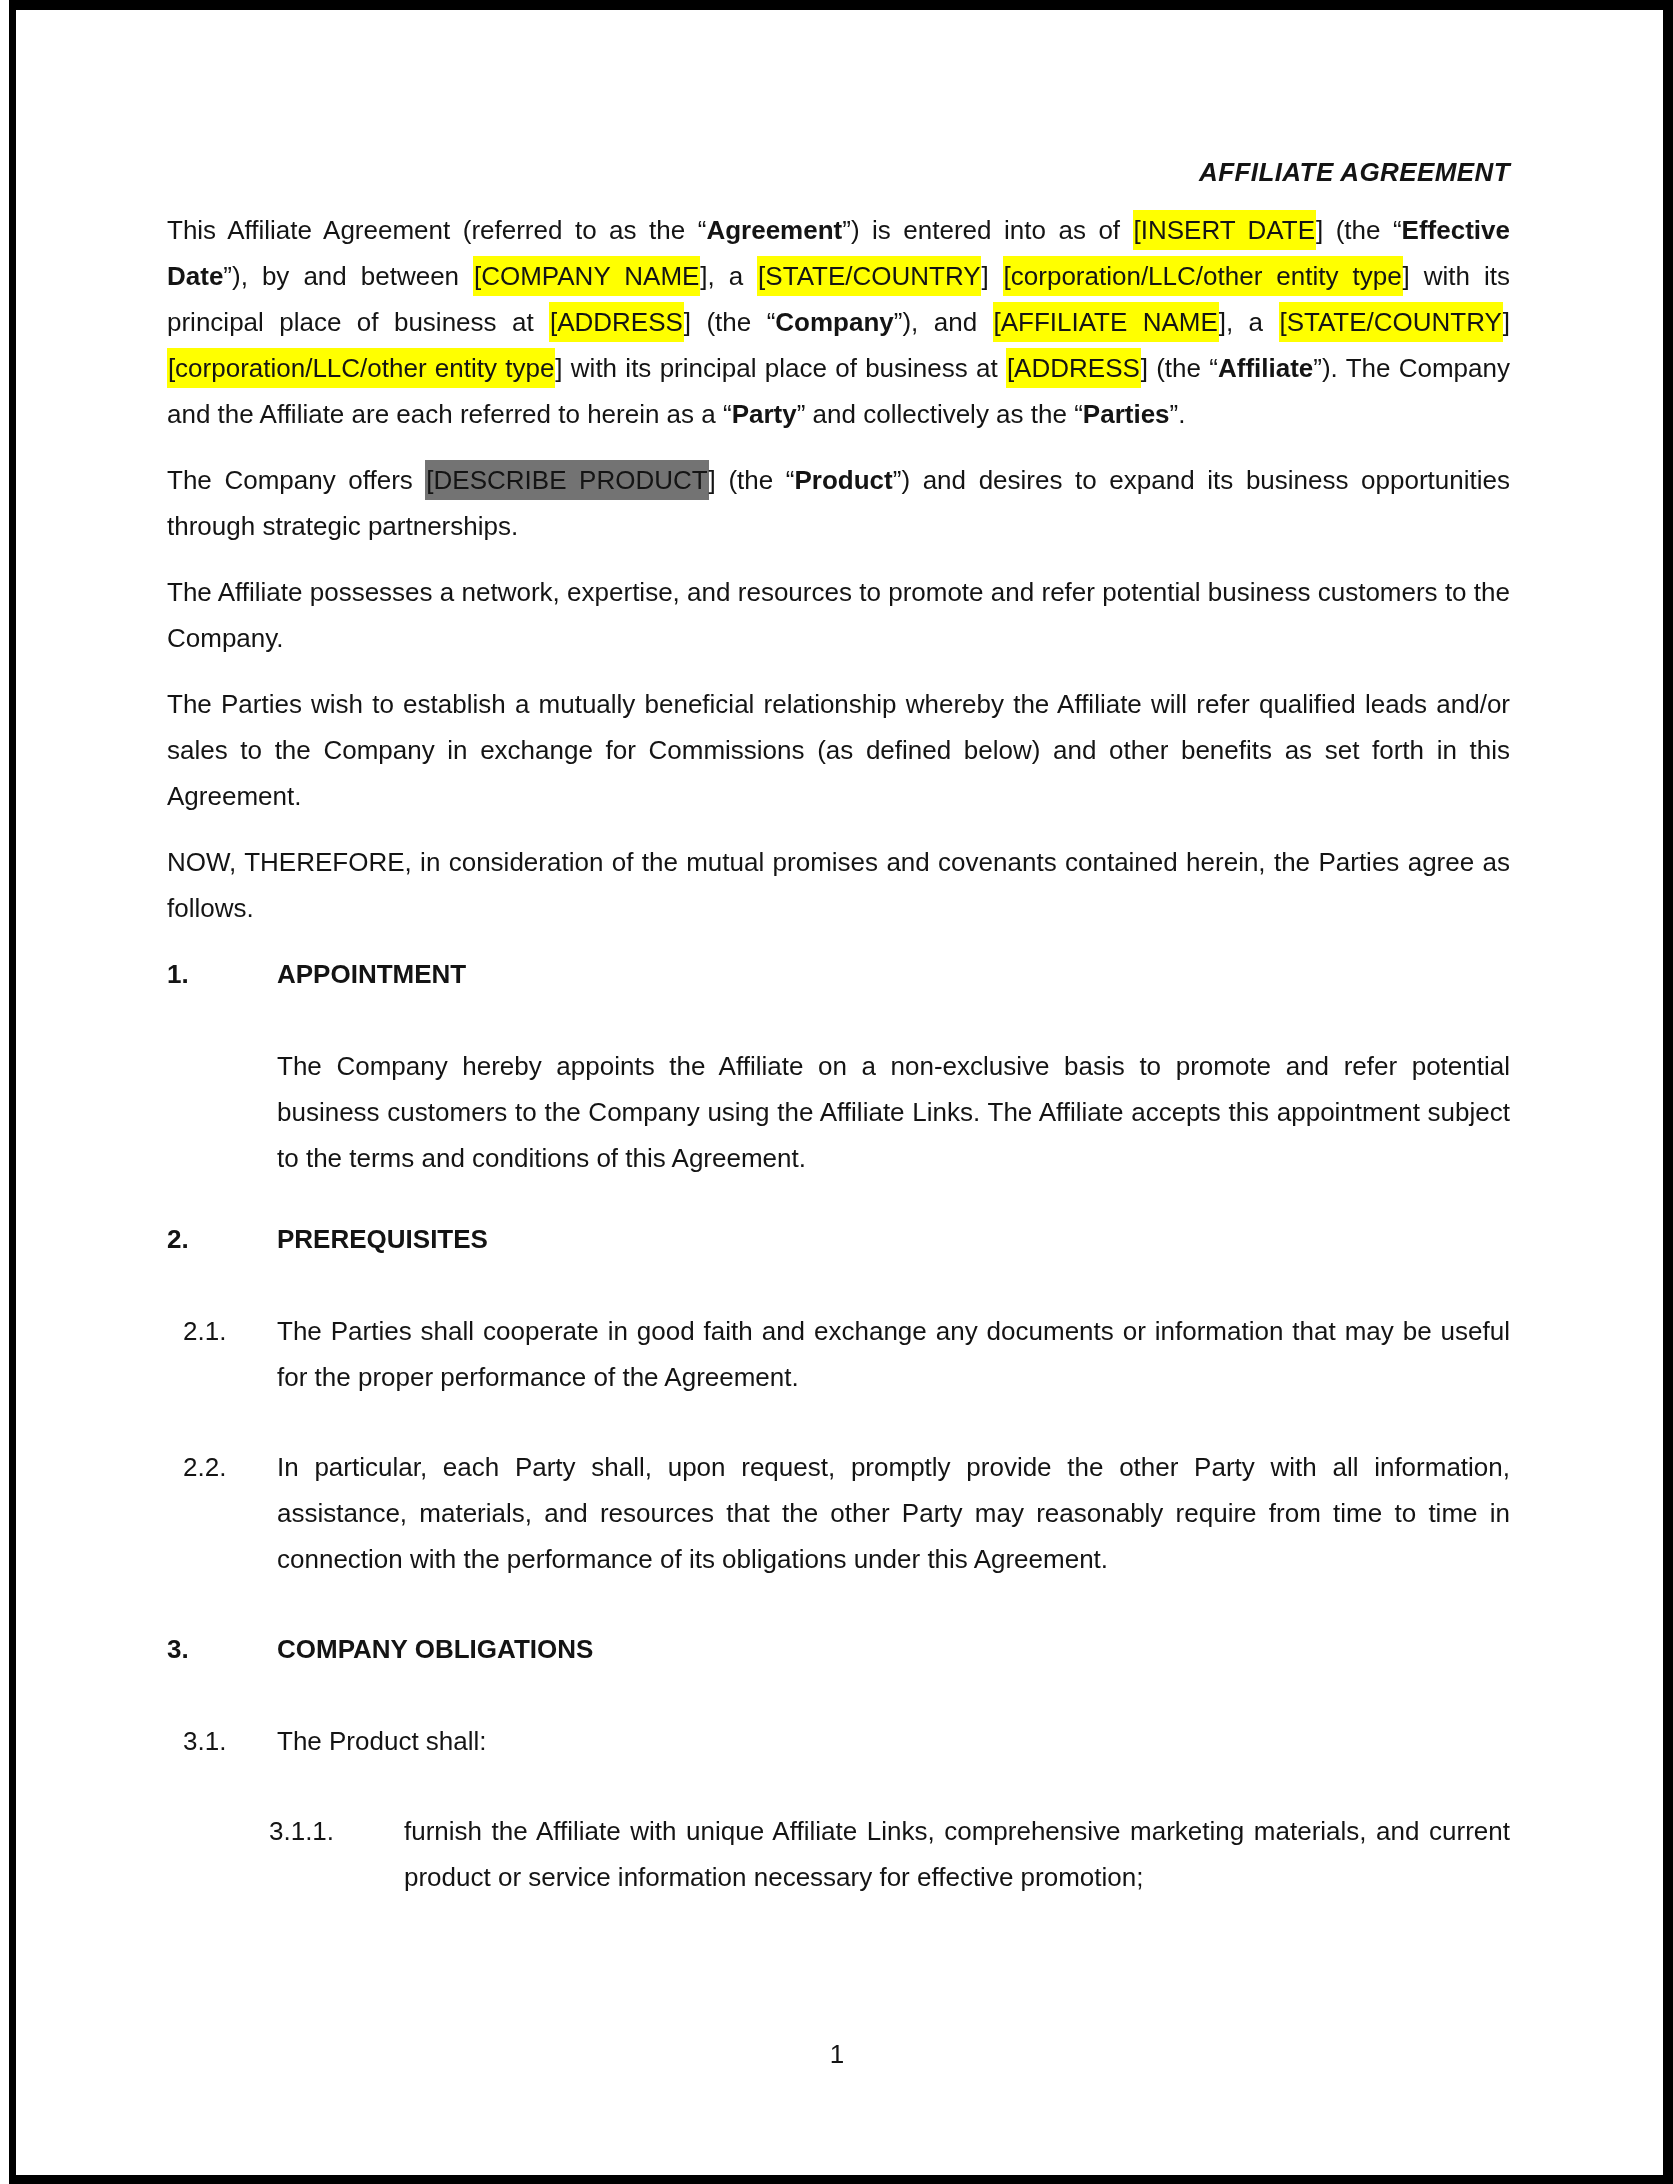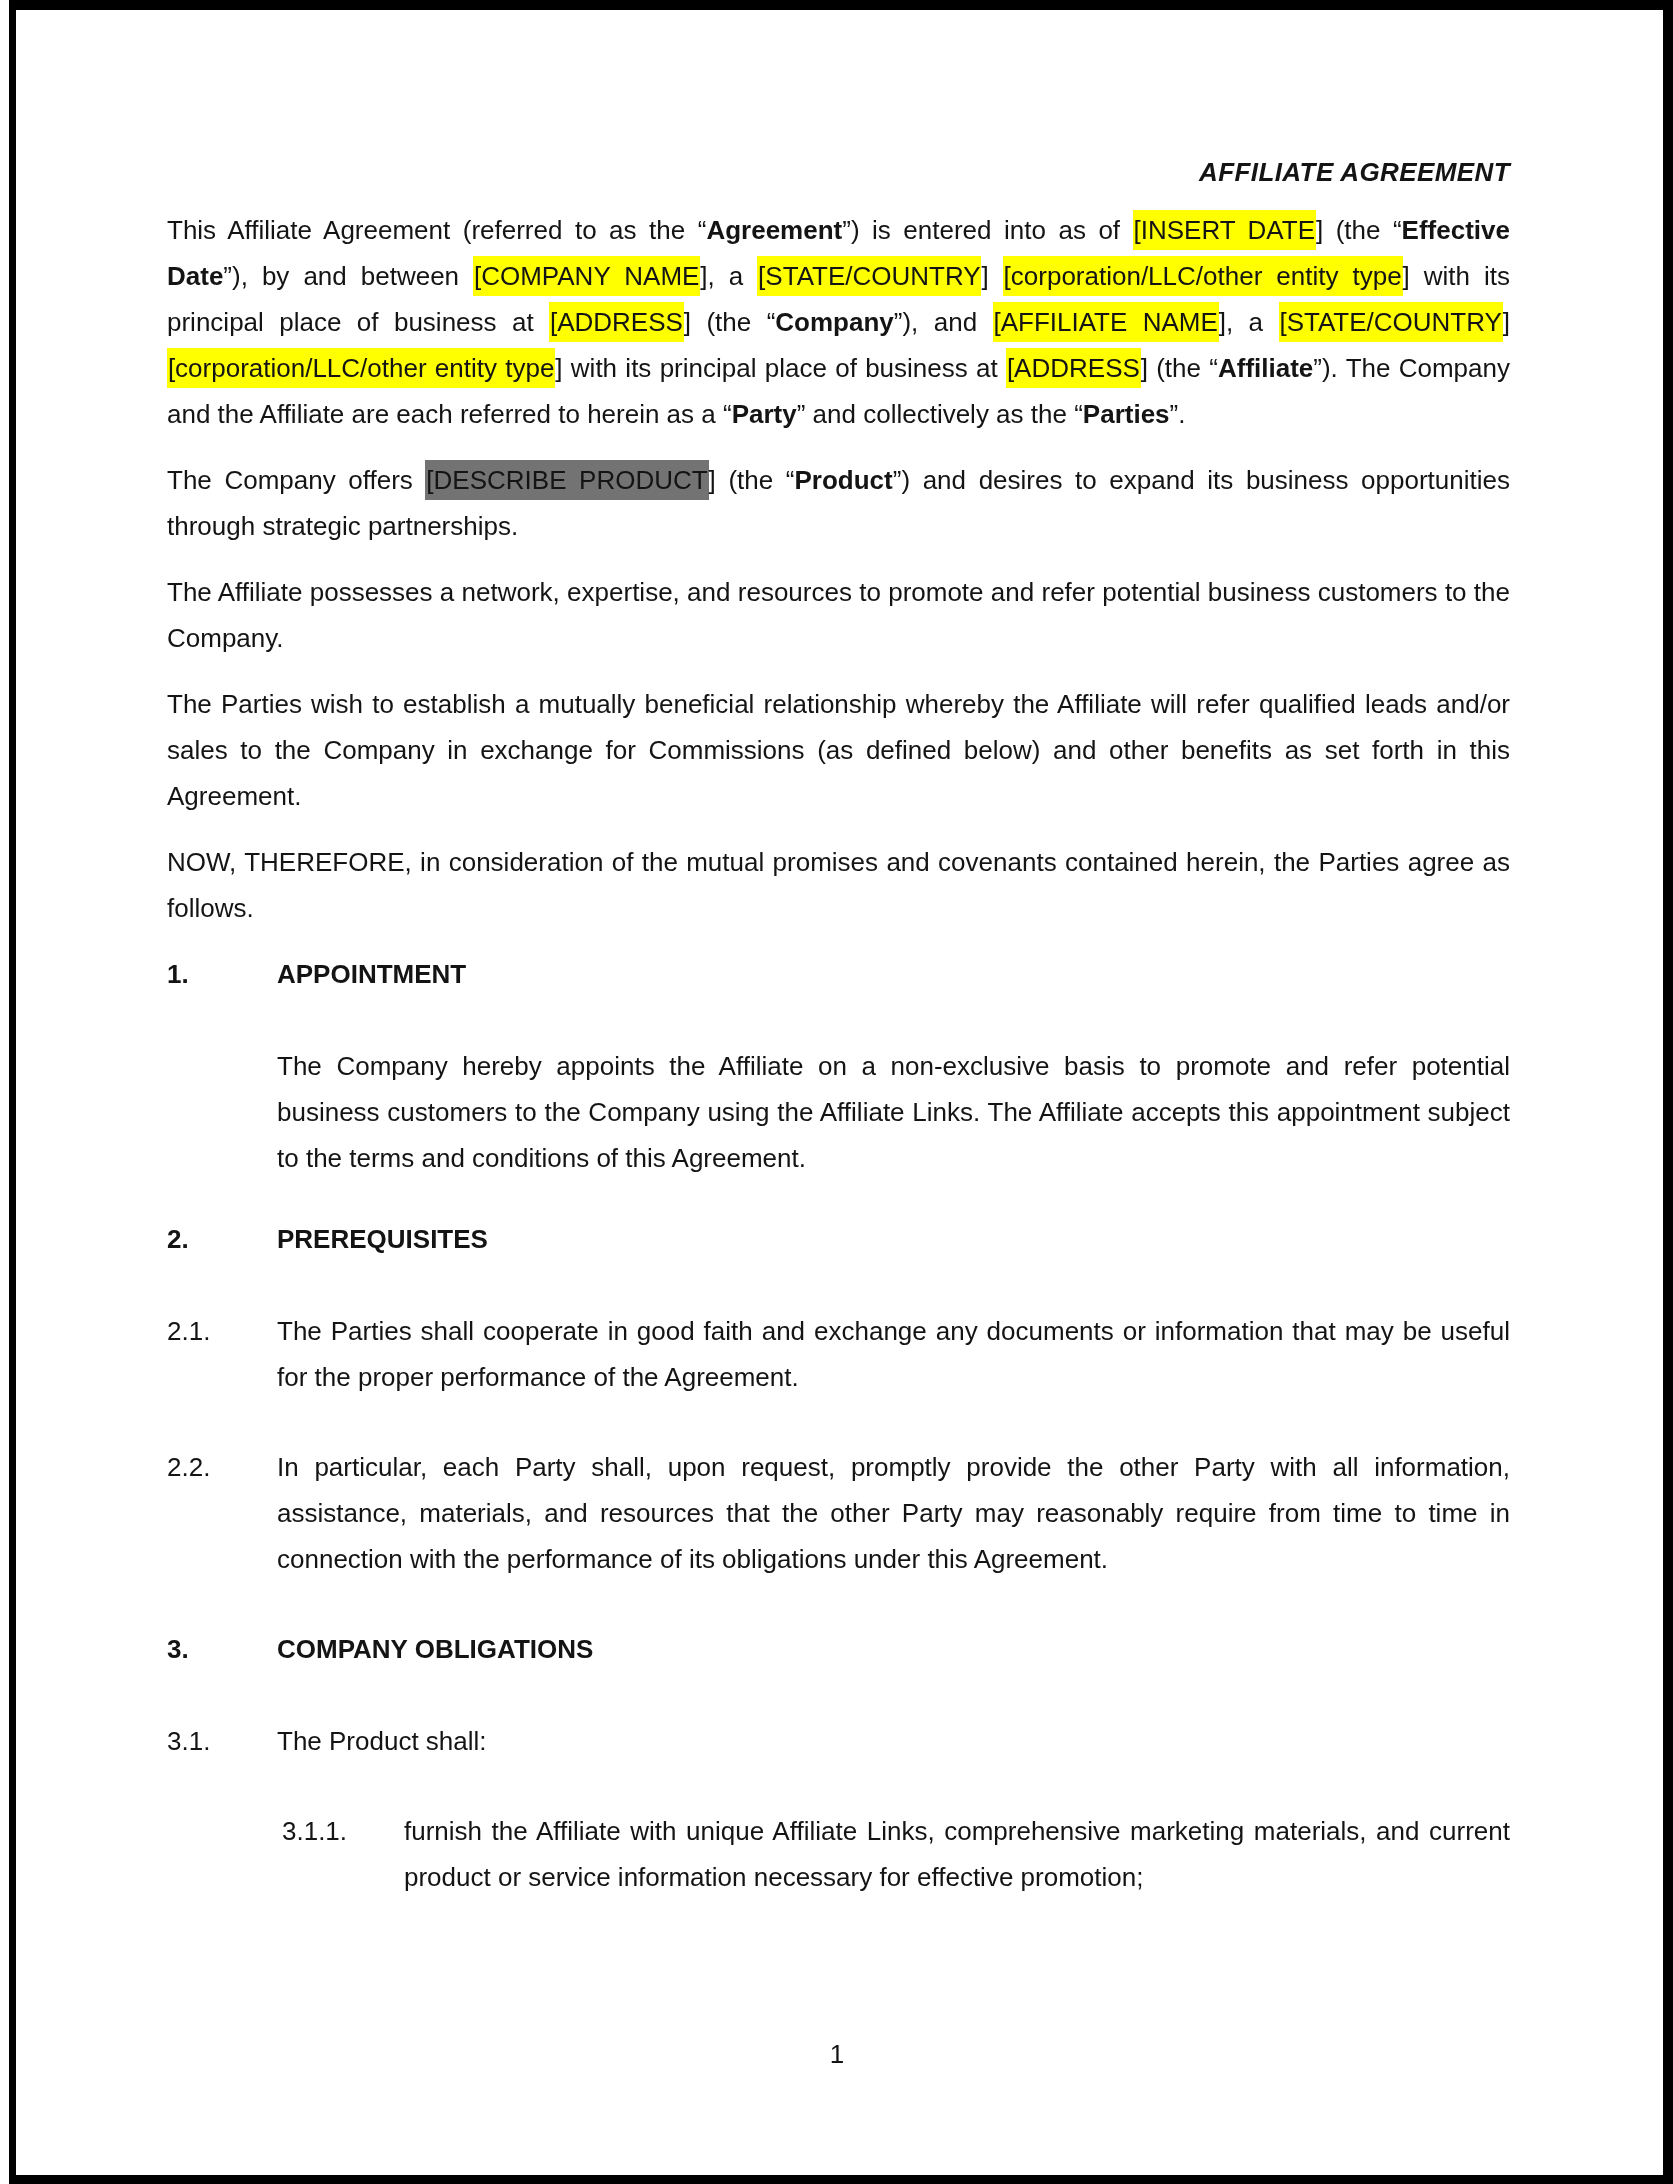--- a/index.html
+++ b/index.html
@@ -22,23 +22,23 @@
     font-weight:bold;text-align:right;letter-spacing:0.4px;font-style:italic;
   }
   .para{margin:0 0 20px 0;text-align:justify;}
   .b{font-weight:bold;}
   .hl{padding:5.3px 0.9px;}
   .sheading{margin:0 0 46px 0;position:relative;font-weight:bold;}
   .sheading .num{position:absolute;left:0;top:0;}
   .sheading .head{display:block;margin-left:110px;}
   .sbody{margin:0 0 35px 110px;text-align:justify;}
   .clause{margin:0 0 44px 0;position:relative;}
-  .clause .cnum{position:absolute;left:0;top:0;}
+  .clause .cnum{position:absolute;left:16px;top:0;}
   .clause .ctext{margin-left:110px;text-align:justify;}
-  .clause.lvl2 .cnum{left:115px;text-align:center;}
+  .clause.lvl2 .cnum{left:102px;text-align:center;}
   .clause.lvl2 .ctext{margin-left:237px;}
   .pageno{
     position:absolute;left:0;width:1674px;top:2038px;
     font-size:26px;line-height:32px;text-align:center;
   }
 </style>
 </head>
 <body>
 
 <div class="frame"></div>

